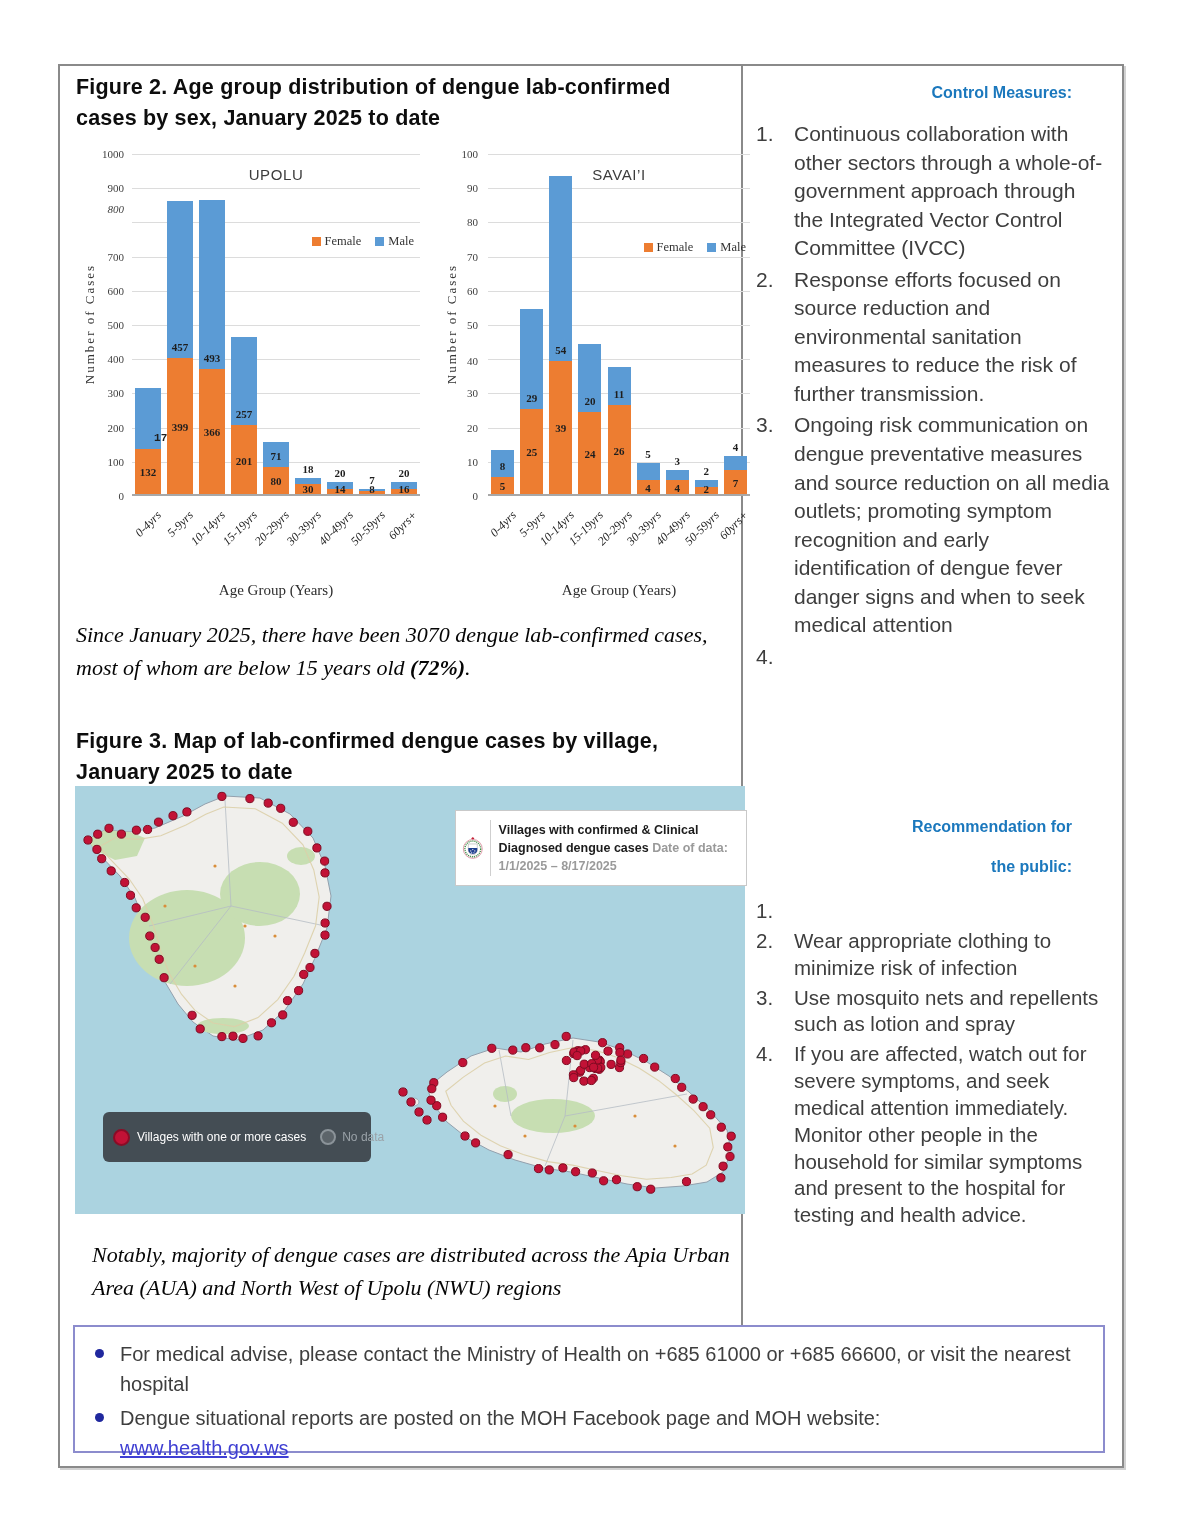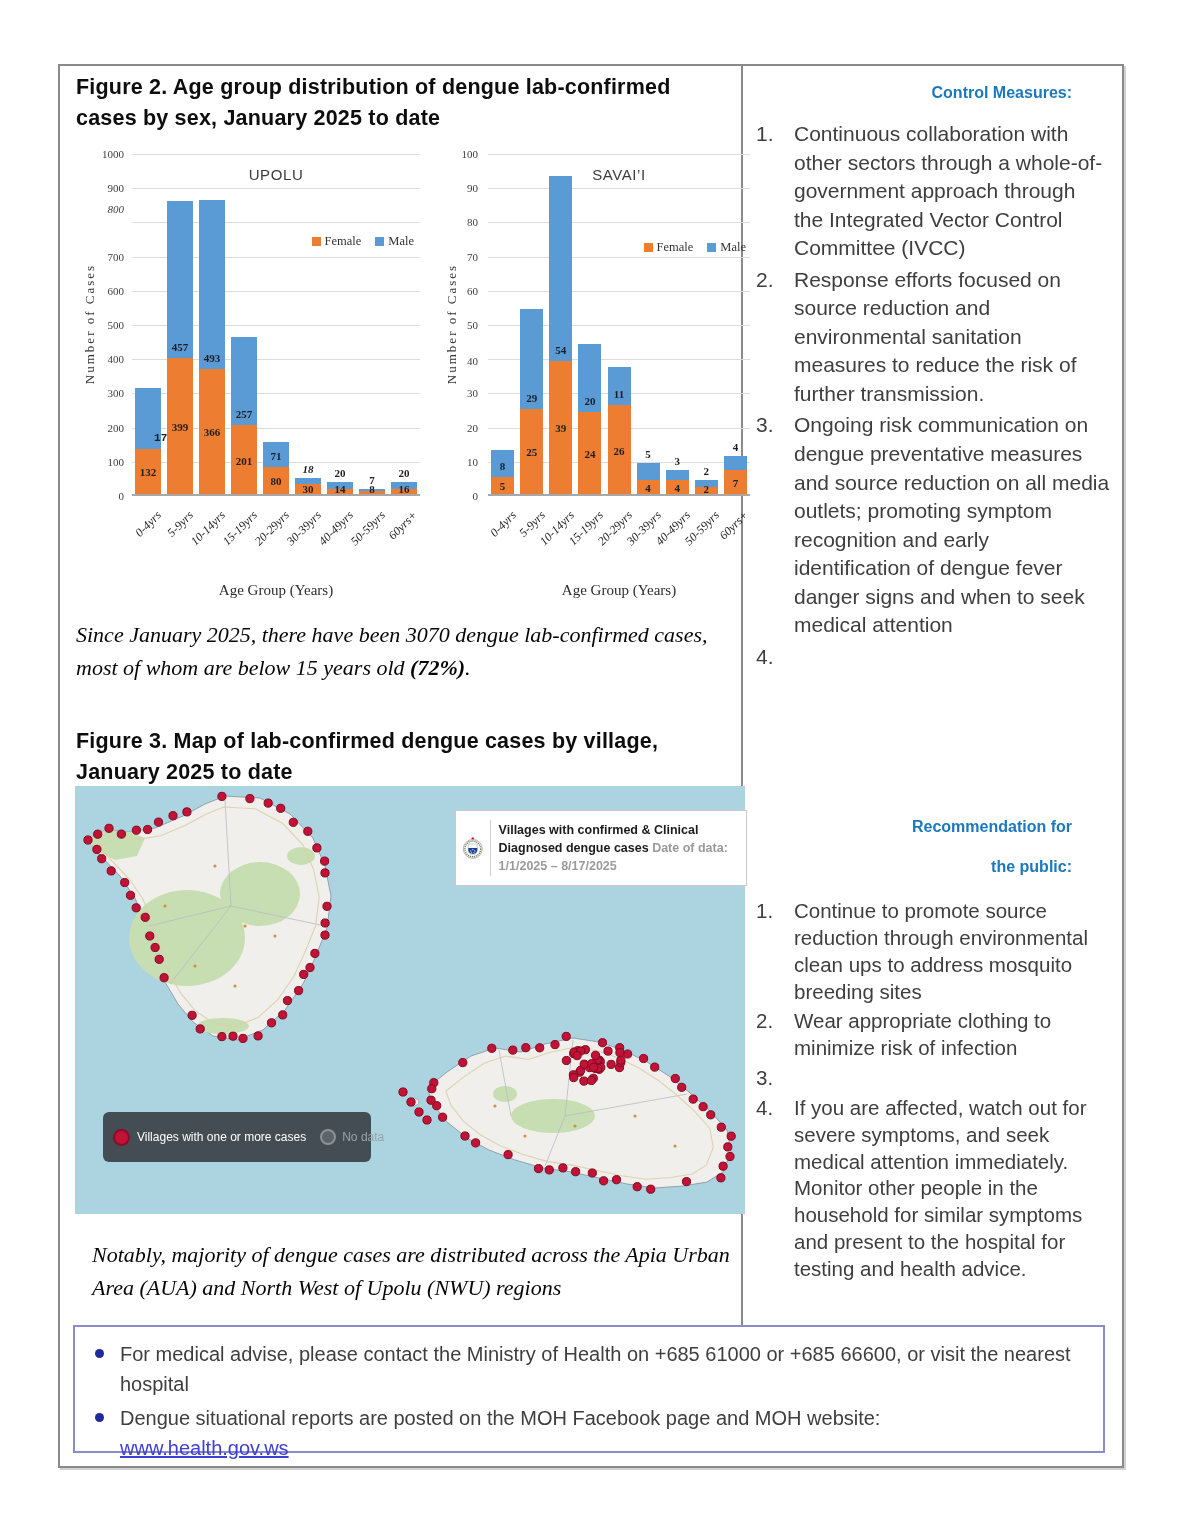--- a/index.html
+++ b/index.html
@@ -122,21 +122,21 @@
       <div class="bar-m" style="left: 99px; bottom: 68.742px; width: 26px; height: 87.894px; background: rgb(91, 155, 213);"></div>
       <div class="dlabel" style="left: 96px; width: 32px; bottom: 27.371px;">201</div>
       <div class="dlabel" style="left: 96px; width: 32px; bottom: 73.742px;">257</div>
       <div class="bar-f" style="left: 131px; bottom: 0px; width: 26px; height: 27.36px; background: rgb(237, 125, 49);"></div>
       <div class="bar-m" style="left: 131px; bottom: 27.36px; width: 26px; height: 24.282px; background: rgb(91, 155, 213);"></div>
       <div class="dlabel" style="left: 128px; width: 32px; bottom: 6.68px;">80</div>
       <div class="dlabel" style="left: 128px; width: 32px; bottom: 32.36px;">71</div>
       <div class="bar-f" style="left: 163px; bottom: 0px; width: 26px; height: 10.26px; background: rgb(237, 125, 49);"></div>
       <div class="bar-m" style="left: 163px; bottom: 10.26px; width: 26px; height: 6.156px; background: rgb(91, 155, 213);"></div>
       <div class="dlabel" style="left: 160px; width: 32px; bottom: -1px;">30</div>
-      <div class="dlabel" style="left: 160px; width: 32px; bottom: 19.416px; font-style: italic;">18</div>
+      <div class="dlabel" style="left: 160px; width: 32px; bottom: 19.416px;">18</div>
       <div class="bar-f" style="left: 195px; bottom: 0px; width: 26px; height: 4.788px; background: rgb(237, 125, 49);"></div>
       <div class="bar-m" style="left: 195px; bottom: 4.788px; width: 26px; height: 6.84px; background: rgb(91, 155, 213);"></div>
       <div class="dlabel" style="left: 192px; width: 32px; bottom: -1px;">14</div>
       <div class="dlabel" style="left: 192px; width: 32px; bottom: 14.628px;">20</div>
       <div class="bar-f" style="left: 227px; bottom: 0px; width: 26px; height: 2.736px; background: rgb(237, 125, 49);"></div>
       <div class="bar-m" style="left: 227px; bottom: 2.736px; width: 26px; height: 2.394px; background: rgb(91, 155, 213);"></div>
       <div class="dlabel" style="left: 224px; width: 32px; bottom: -1px;">8</div>
       <div class="dlabel" style="left: 224px; width: 32px; bottom: 8.13px;">7</div>
       <div class="bar-f" style="left: 259px; bottom: 0px; width: 26px; height: 5.472px; background: rgb(237, 125, 49);"></div>
       <div class="bar-m" style="left: 259px; bottom: 5.472px; width: 26px; height: 6.84px; background: rgb(91, 155, 213);"></div>
@@ -462,28 +462,28 @@
     <div class="li">
       <span class="num">4.</span>
     </div>
   </div>
 
 <div class="rc-heading" style="top:818px;">Recommendation for</div>
 <div class="rc-heading" style="top:858px;">the public:</div>
 <div class="rlist rp" style="top:898px;" id="rplist">
     <div class="li">
       <span class="num">1.</span>
-      <span class="itxt">Continue  to promote source reduction through environmental clean ups to address mosquito breeding sites</span>
     </div>
     <div class="li">
       <span class="num">2.</span>
       <span class="itxt">Wear appropriate clothing to minimize risk of infection</span>
     </div>
     <div class="li">
       <span class="num">3.</span>
+      <span class="itxt">Use mosquito nets and repellents such as lotion and spray</span>
     </div>
     <div class="li">
       <span class="num">4.</span>
       <span class="itxt">If you are affected, watch out for severe symptoms, and seek medical attention immediately. Monitor other people in the household for similar symptoms and present to the hospital for testing and health advice.</span>
     </div>
   </div>
 
 <div class="footer-box">
   <div class="fb-row">
     <span class="fb-dot"></span>

